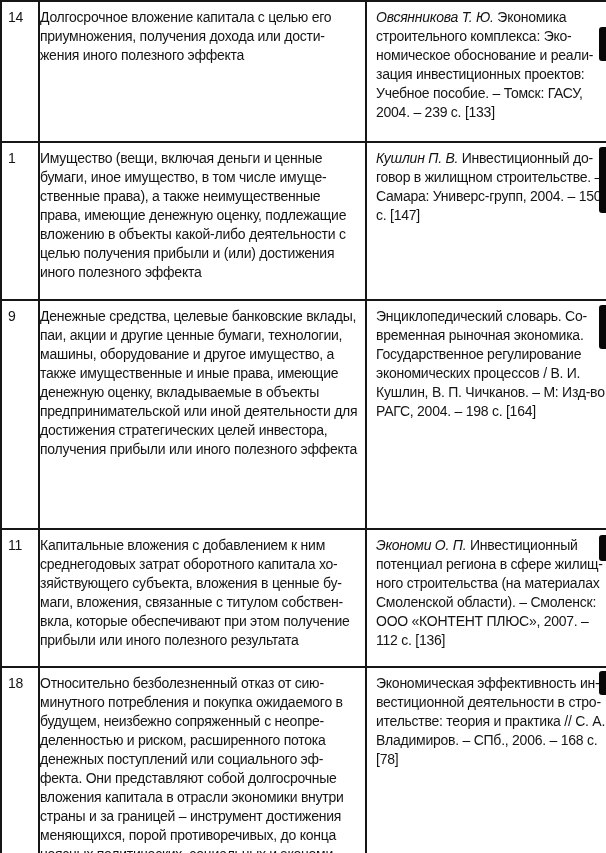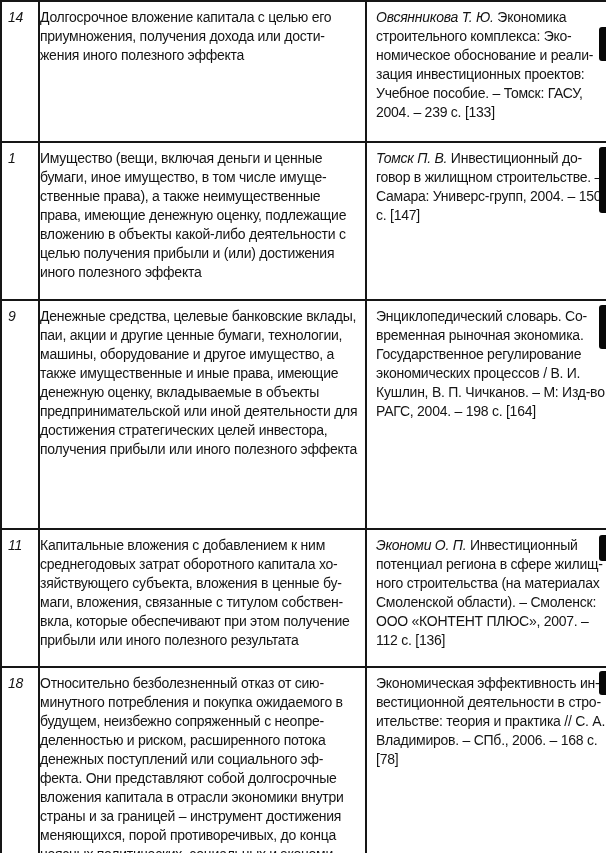--- a/index.html
+++ b/index.html
@@ -19,21 +19,21 @@
   }
   .tbl td{
     border:2px solid #161616;
     vertical-align:top;
     padding:6px 6px 4px 8px;
     font-size:14px;
     line-height:19px;
     letter-spacing:-0.25px;
     hyphens:manual;
   }
-  td.c-num{padding-left:6px;padding-right:2px;font-style:italic;}
+  td.c-num{padding-left:6px;padding-right:2px;}
   td.c-def{padding-left:0;}
   td.c-src{padding-left:9px;}
   tr.r0{height:141px;}
   tr.r1{height:158px;}
   tr.r2{height:229px;}
   tr.r3{height:138px;}
   tr.r4{height:230px;}
   .author{}
   
   .artifact{
@@ -60,21 +60,21 @@
     </colgroup>
     <tbody>
       <tr class="r0">
         <td class="c-num">14</td>
         <td class="c-def">Долгосрочное вложение капитала с целью его приумножения, получения дохода или дости­жения иного полезного эффекта</td>
         <td class="c-src"><i class="author">Овсянникова Т. Ю.</i><span> Экономи­ка строительного комплекса: Эко­номическое обоснование и реали­зация инвестиционных проектов: Учебное пособие. – Томск: ГАСУ, 2004. – 239 с. [133]</span></td>
       </tr>
       <tr class="r1">
         <td class="c-num">1</td>
         <td class="c-def">Имущество (вещи, включая деньги и ценные бумаги, иное имущество, в том числе имуще­ственные права), а также неимущественные права, имеющие денежную оценку, подлежа­щие вложению в объекты какой-либо деятель­ности с целью получения прибыли и (или) до­стижения иного полезного эффекта</td>
-        <td class="c-src"><i class="author">Томск П. В.</i><span> Инвестиционный до­говор в жилищном строитель­стве. – Самара: Универс-групп, 2004. – 150 с. [147]</span></td>
+        <td class="c-src"><i class="author">Кушлин П. В.</i><span> Инвестиционный до­говор в жилищном строитель­стве. – Самара: Универс-групп, 2004. – 150 с. [147]</span></td>
       </tr>
       <tr class="r2">
         <td class="c-num">9</td>
         <td class="c-def">Денежные средства, целевые банковские вкла­ды, паи, акции и другие ценные бумаги, техно­логии, машины, оборудование и другое иму­щество, а также имущественные и иные права, имеющие денежную оценку, вкладываемые в объекты предпринимательской или иной деятельности для достижения стратегических целей инвестора, получения прибыли или иного полезного эффекта</td>
         <td class="c-src"><i class="author"></i><span>Энциклопедический словарь. Со­временная рыночная экономи­ка. Государственное регулирова­ние экономических процессов / В. И. Кушлин, В. П. Чичканов. – М: Изд-во РАГС, 2004. – 198 с. [164]</span></td>
       </tr>
       <tr class="r3">
         <td class="c-num">11</td>
         <td class="c-def">Капитальные вложения с добавлением к ним среднегодовых затрат оборотного капитала хо­зяйствующего субъекта, вложения в ценные бу­маги, вложения, связанные с титулом собствен­вкла, которые обеспечивают при этом получение прибыли или иного полезного результата</td>
         <td class="c-src"><i class="author">Экономи О. П.</i><span> Инвестиционный потенциал региона в сфере жилищ­ного строительства (на материалах Смоленской области). – Смоленск: ООО «КОНТЕНТ ПЛЮС», 2007. – 112 с. [136]</span></td>

